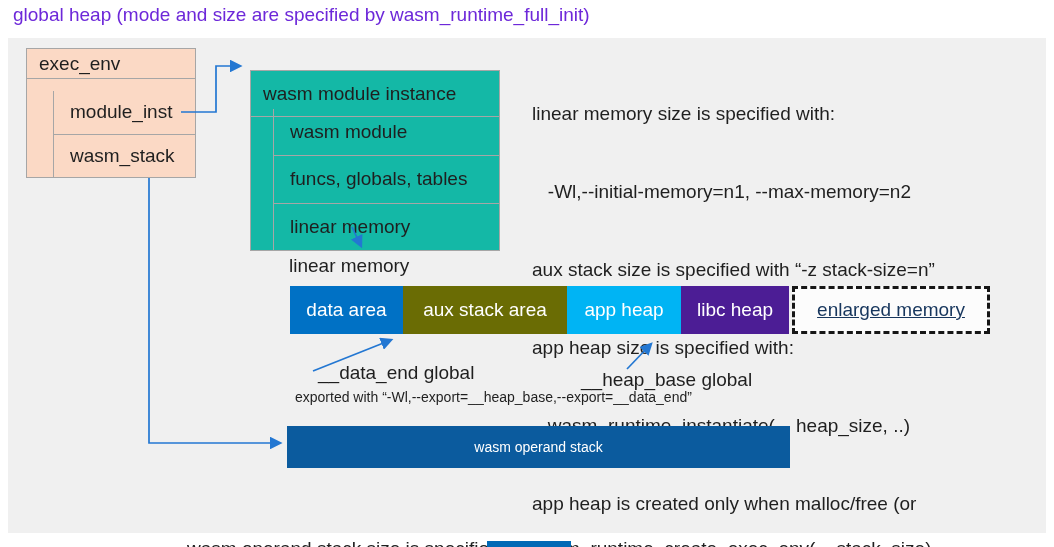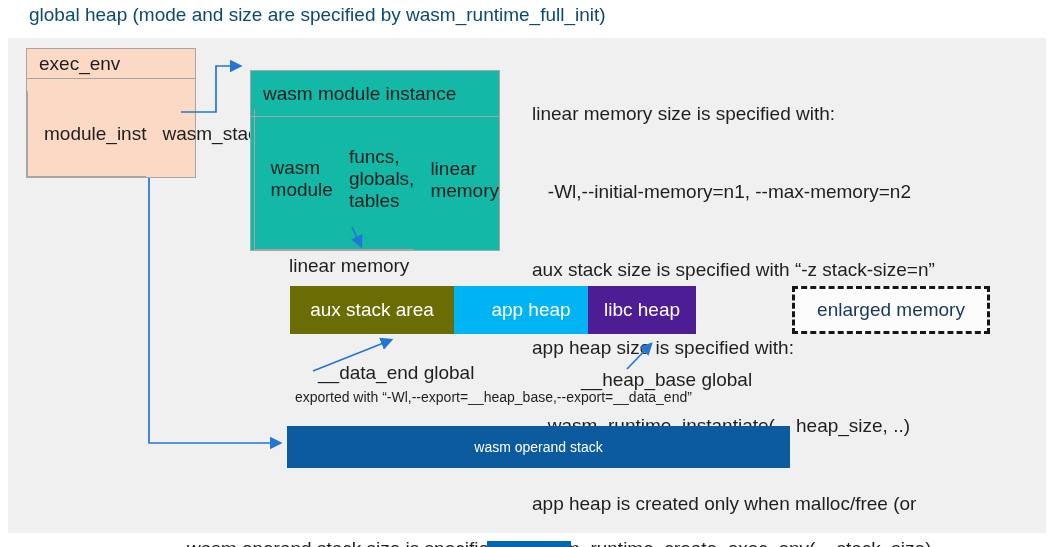--- a/index.html
+++ b/index.html
@@ -1,48 +1,48 @@
 <!DOCTYPE html>
 <html><head>
 <meta charset="utf-8">
 <style>
   html,body{margin:0;padding:0;background:#fff;}
   .canvas{position:relative;width:1054px;height:547px;background:#fff;
           font-family:"Liberation Sans",sans-serif;color:#1f1f1f;overflow:hidden;}
   .abs{position:absolute;}
-  .title{left:13px;top:4px;font-size:19px;color:#0c4a6e;margin-left:16px;}
+  .title{left:13px;top:4px;font-size:19px;color:#6d28d9;}
   .panel{left:8px;top:38px;width:1038px;height:495px;}
 
   .box{border:1px solid #A6A6A6;box-sizing:border-box;}
   .exec-env-box{left:26px;top:48px;width:170px;height:130px;}
   .module-box{left:250px;top:43px;width:250px;height:181px;}
   .box-header{border-bottom:1px solid #A6A6A6;padding-left:12px;display:flex;align-items:center;font-size:19px;box-sizing:border-box;}
   .exec-env-box .box-header{height:30px;}
   .module-box .box-header{height:46px;}
   .box-body{position:absolute;left:0;right:0;bottom:0;display:flex;}
   .exec-env-box .box-body{top:42px;}
   .module-box .box-body{top:38px;}
   .gutter{border-right:1px solid #A6A6A6;}
   .exec-env-box .gutter{width:26px;}
   .module-box .gutter{width:22px;}
-  .rows{flex:1;display:flex;flex-direction:row;}
+  .rows{flex:1;display:flex;flex-direction:column;}
   .row{flex:1;display:flex;align-items:center;padding-left:16px;font-size:19px;border-bottom:1px solid #A6A6A6;}
   .row:last-child{border-bottom:none;}
 
   .notes{left:532px;top:49px;font-size:19px;line-height:26px;white-space:pre;}
 
   .lm-label{left:289px;top:255px;font-size:19px;}
   .lm-bar{left:290px;top:286px;height:48px;display:flex;}
   .seg{display:flex;align-items:center;justify-content:center;color:#fff;font-size:19px;}
   .seg-0{width:113px;}
   .seg-1{width:164px;}
-  .seg-2{width:114px;padding-left:20px;}
+  .seg-2{width:114px;}
   .seg-3{width:108px;}
   .enlarged{left:792px;top:286px;width:192px;height:42px;border:3px dashed #161616;background:#FCFCFC;
-            display:flex;align-items:center;justify-content:center;font-size:19px;}
+            display:flex;align-items:center;justify-content:center;font-size:19px;text-decoration:underline;}
 
   .ann-data-end{left:318px;top:362px;font-size:19px;}
   .ann-heap-base{left:581px;top:369px;font-size:19px;}
   .ann-exported{left:295px;top:389px;font-size:14px;}
 
   .operand{left:287px;top:426px;width:503px;height:42px;display:flex;align-items:center;justify-content:center;
            color:#fff;font-size:14px;}
 
   .bottom-note{left:187px;top:481px;font-size:19px;line-height:27px;white-space:pre;}
 
@@ -105,20 +105,21 @@
 
     <line x1="313" y1="371" x2="391" y2="340" stroke="#2377D2" stroke-width="1.7" marker-end="url(#arr)"></line>
 
     <line x1="627" y1="369" x2="651" y2="344" stroke="#2377D2" stroke-width="1.7" marker-end="url(#arr)"></line>
 
     <polyline points="149,178 149,443 280,443" fill="none" stroke="#2377D2" stroke-width="1.7" marker-end="url(#arr)"></polyline>
   </svg>
 
   <div class="abs lm-label">linear memory</div>
   <div class="abs lm-bar">
+    <div class="seg seg-0" style="background-color: rgb(0, 113, 197);">data area</div>
     <div class="seg seg-1" style="background-color: rgb(106, 108, 4);">aux stack area</div>
     <div class="seg seg-2" style="background-color: rgb(0, 180, 244);">app heap</div>
     <div class="seg seg-3" style="background-color: #4c1d95;">libc heap</div>
   </div>
   <div class="abs enlarged" style="color: rgb(23, 54, 93);">enlarged memory</div>
 
   <div class="abs ann-data-end">__data_end global</div>
   <div class="abs ann-heap-base">__heap_base global</div>
   <div class="abs ann-exported">exported with “-Wl,--export=__heap_base,--export=__data_end”</div>
 

